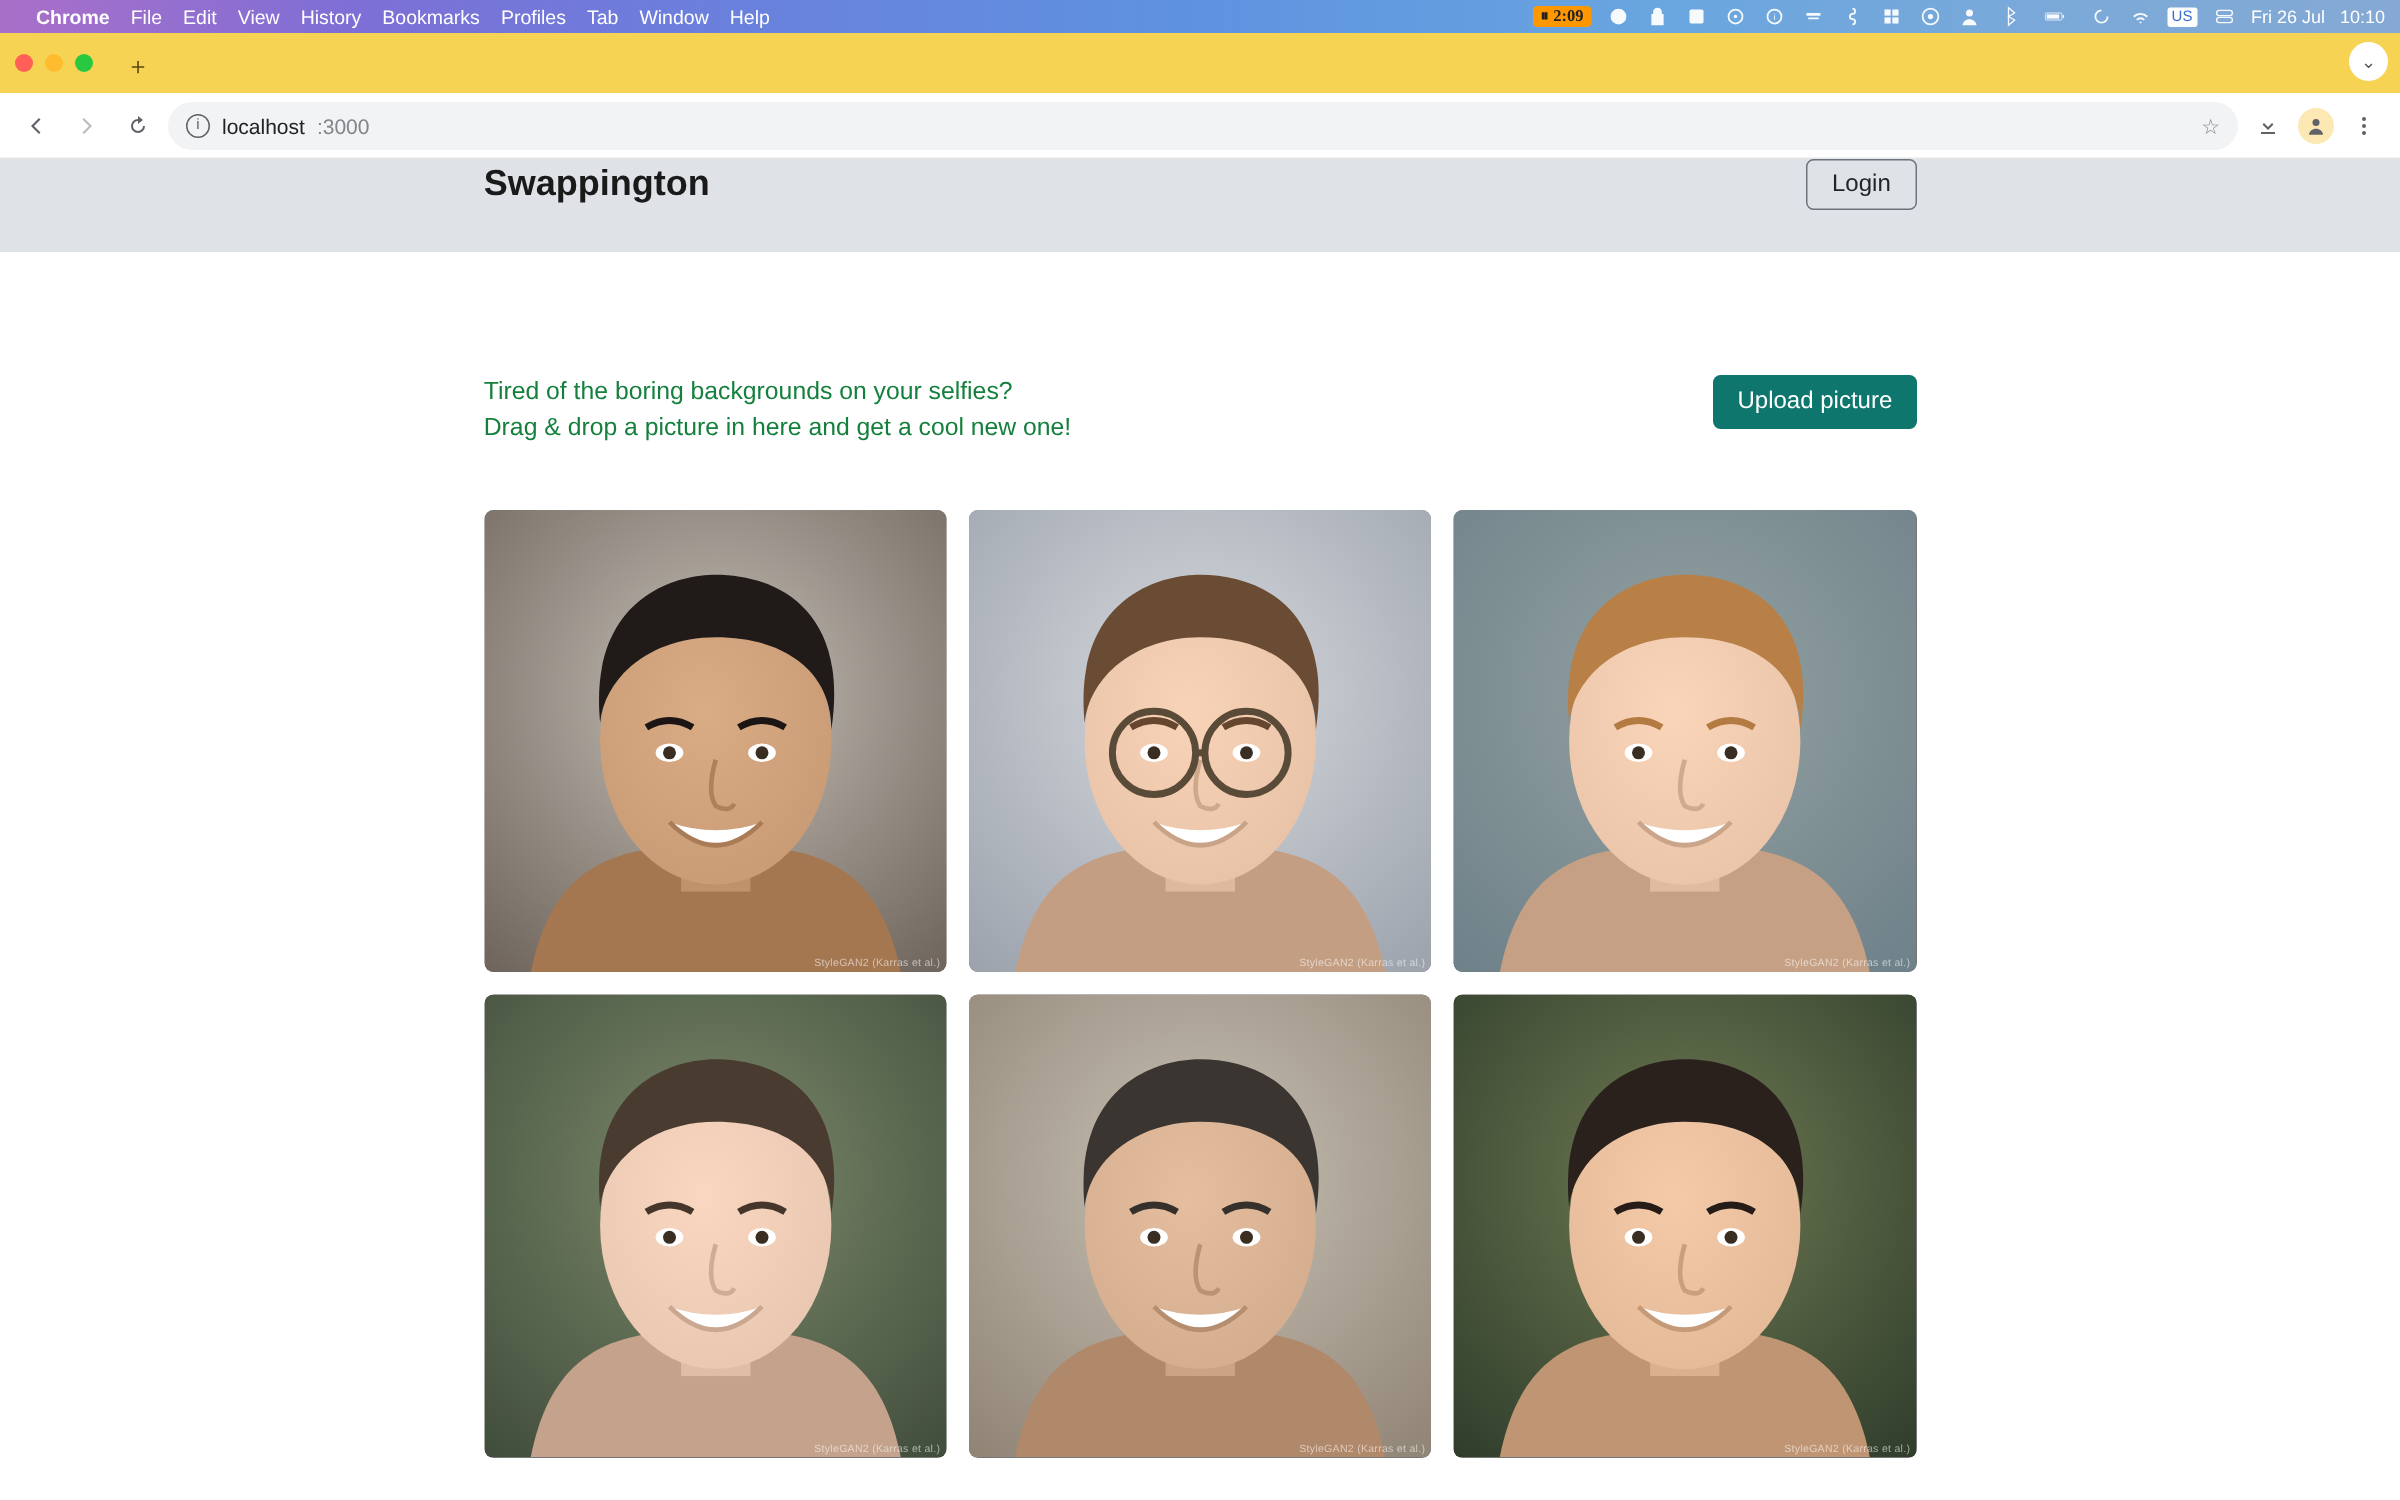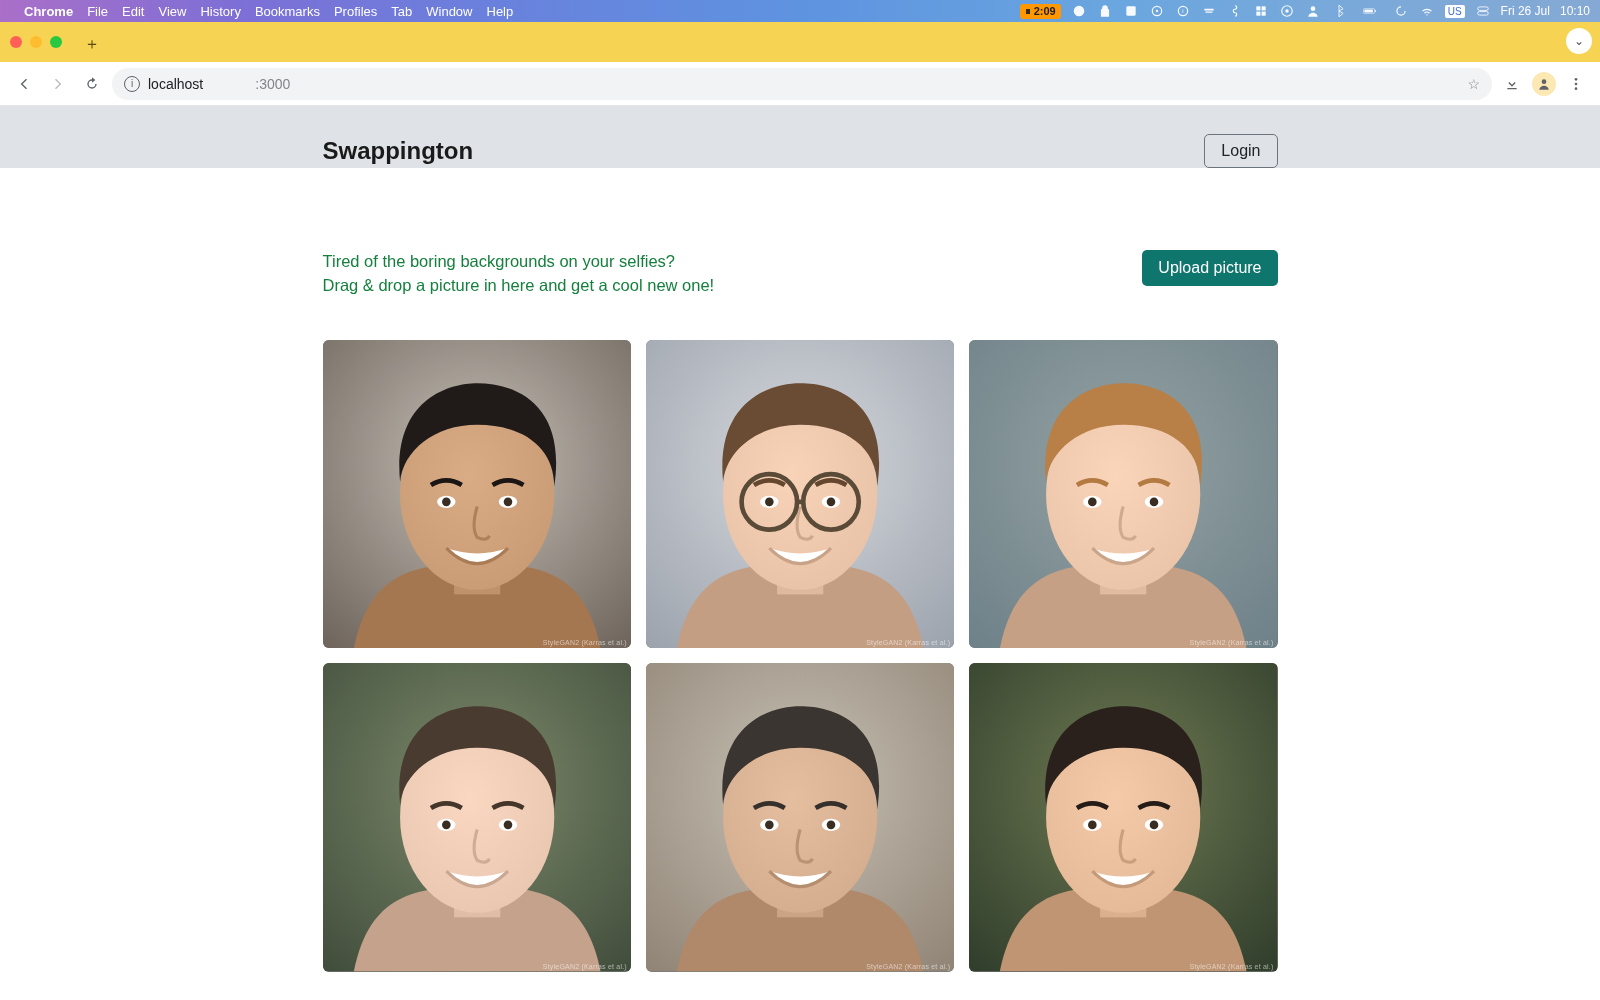--- a/index.html
+++ b/index.html
@@ -24,21 +24,21 @@
     justify-content: space-between;
     gap: 36px;
   }
   .menubar-left, .menubar-right { display:flex; align-items:center; gap:14px; }
   .menubar-right { gap:10px; font-size:12px; }
   .menubar .apple { font-size:14px; }
   .menubar .bold { font-weight:600; }
   .mb-item { white-space:nowrap; }
   .mb-icon { width:16px; height:16px; display:inline-flex; align-items:center; justify-content:center; opacity:.95; }
   .mb-icon svg { width:14px; height:14px; fill:#fff; }
-  .mb-pill { background:#ff9800; color:#222; font-size:11px; padding:1px 5px; border-radius:3px; font-weight:600;}
+  .mb-pill { background:#ff9800; color:#222; font-size:11px; padding:1px 5px; border-radius:3px; font-weight:600;font-family:Liberation Serif, serif;}
   .mb-flag { background:#fff; color:#3a6fcf; font-size:10px; font-weight:400; padding:1px 3px; border-radius:2px;text-align:right;}
 
   
   .tabstrip {
     height: 40px;
     background:#f7d354;
     display:flex;
     align-items:flex-end;
     padding-left:10px;
     position:relative;
@@ -64,33 +64,33 @@
     display:flex;align-items:center;padding:0 10px;gap:6px;
   }
   .tb-btn{width:28px;height:28px;border-radius:50%;display:flex;align-items:center;justify-content:center;color:#5f6368;}
   .tb-btn.disabled{color:#b9bcbf;}
   .tb-btn svg{width:16px;height:16px;fill:currentColor;}
   .omnibox{
     flex:1;height:32px;background:#f1f3f4;border-radius:16px;
     display:flex;align-items:center;padding:0 12px;gap:8px;color:#202124;font-size:14px;
   }
   .omnibox .info{width:16px;height:16px;border:1.5px solid #5f6368;border-radius:50%;font-size:10px;display:flex;align-items:center;justify-content:center;color:#5f6368;}
-  .omnibox .url-dim{color:#80868b;margin-left:44px;}
+  .omnibox .url-dim{color:#80868b;}
   .omnibox .star{margin-left:auto;color:#80868b;}
   .toolbar .avatar{width:24px;height:24px;border-radius:50%;background:#fce8b2;display:flex;align-items:center;justify-content:center;}
   .toolbar .avatar svg{width:14px;height:14px;fill:#5f6368;}
 
   
   .viewport{height:calc(1000px - 22px - 40px - 44px);overflow-y:scroll;background:#fff;}
   
   .viewport::-webkit-scrollbar{width:15px;background:#fafafa;}
   .viewport::-webkit-scrollbar-thumb{background:#c9c9c9;border-radius:8px;border:3px solid #fafafa;}
 
   .app-header{
-    background:#dfe2e6;height:62px;display:flex;align-items:flex-end;
+    background:#dfe2e6;height:62px;display:flex;align-items:flex-start;
     padding:0 0; 
   }
   .app-header-inner{width:955px;margin:0 auto;display:flex;align-items:center;justify-content:space-between;}
   .brand{font-size:24px;font-weight:700;color:#1a1a1a;}
   .login-btn{
     background:transparent;border:1px solid #6c757d;color:#212529;
     font-size:16px;padding:7px 16px;border-radius:5px;cursor:pointer;
   }
 
   .container{width:955px;margin:0 auto;padding-top:82px;padding-bottom:40px;}

